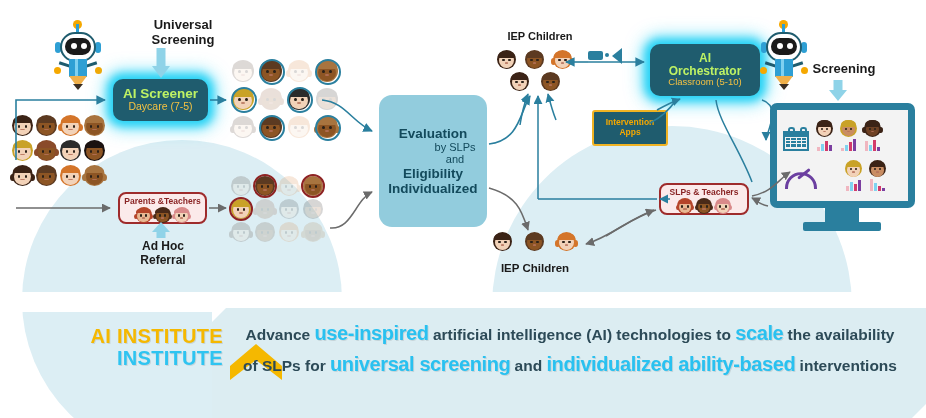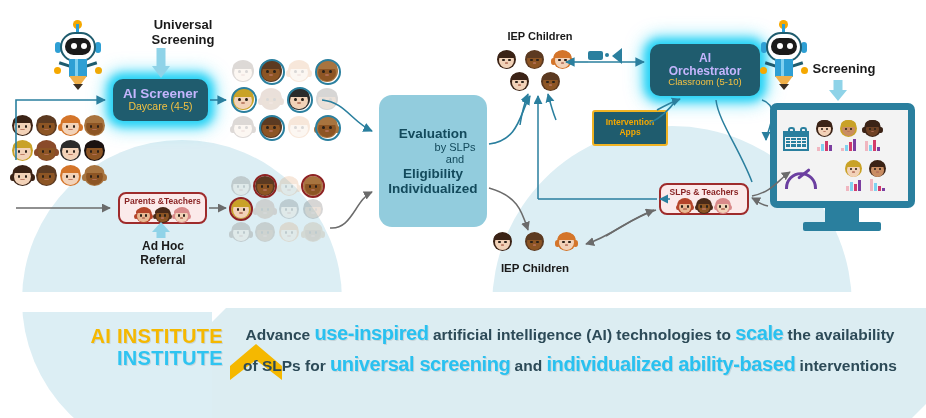--- a/index.html
+++ b/index.html
@@ -18,21 +18,21 @@
   
   .lbl{position:absolute;color:#1a1a1a;font-weight:bold;line-height:1.15;text-align:center;}
 
   
   .glowbox{
     position:absolute;background:#1f5c6e;border-radius:10px;
     box-shadow:0 0 9px 5px #25d2f5, 0 0 16px 9px rgba(37,210,245,.55);
     display:flex;flex-direction:column;align-items:center;justify-content:center;
     text-align:center;
   }
-  .glowbox .t1{color:#c4b5fd;font-weight:bold;line-height:1.05;}
+  .glowbox .t1{color:#bef264;font-weight:bold;line-height:1.05;}
   .glowbox .t2{color:#f5c242;line-height:1.1;}
 
   #evaluation-box{
     position:absolute;left:379px;top:95px;width:108px;height:132px;
     background:#92ccdd;border-radius:13px;
     display:flex;flex-direction:column;align-items:center;justify-content:center;
     text-align:center;color:#134a5c;
   }
   #evaluation-box .b{font-weight:bold;font-size:13.5px;line-height:1.12;}
   #evaluation-box .n{font-size:11px;line-height:1.15;margin-left:44px;}
@@ -162,21 +162,21 @@
       <div class="r-tipdk"></div>
   </div>
 
   <div class="lbl" style="left:118px;top:18px;width:130px;font-size:13px;">
     <div>Universal</div>
     <div>Screening</div>
   </div>
 
   <div class="glowbox" id="ai-screener" style="left:113px;top:79px;width:95px;height:42px;">
     <div class="t1" style="font-size:13.5px;">AI Screener</div>
-    <div class="t2" style="font-size:10.5px;">Daycare (4-5)</div>
+    <div class="t2" style="font-size:10.5px;">Daycare (7-5)</div>
   </div>
 
   <div class="facegrid" id="population-grid" style="left:12px;top:115px;grid-template-columns:repeat(4,24px);grid-template-rows:repeat(3,25px);">
       <div class="face" style="width: 21px; height: 21px; opacity: 1;">
         <div class="hair" style="background:#3b2316"></div>
         <div class="skin" style="background:#f2d2b8"></div>
         <div class="bangs" style="background:#3b2316"></div>
         <div class="eyeL"></div>
         <div class="eyeR"></div>
         <div class="mouth"></div>

